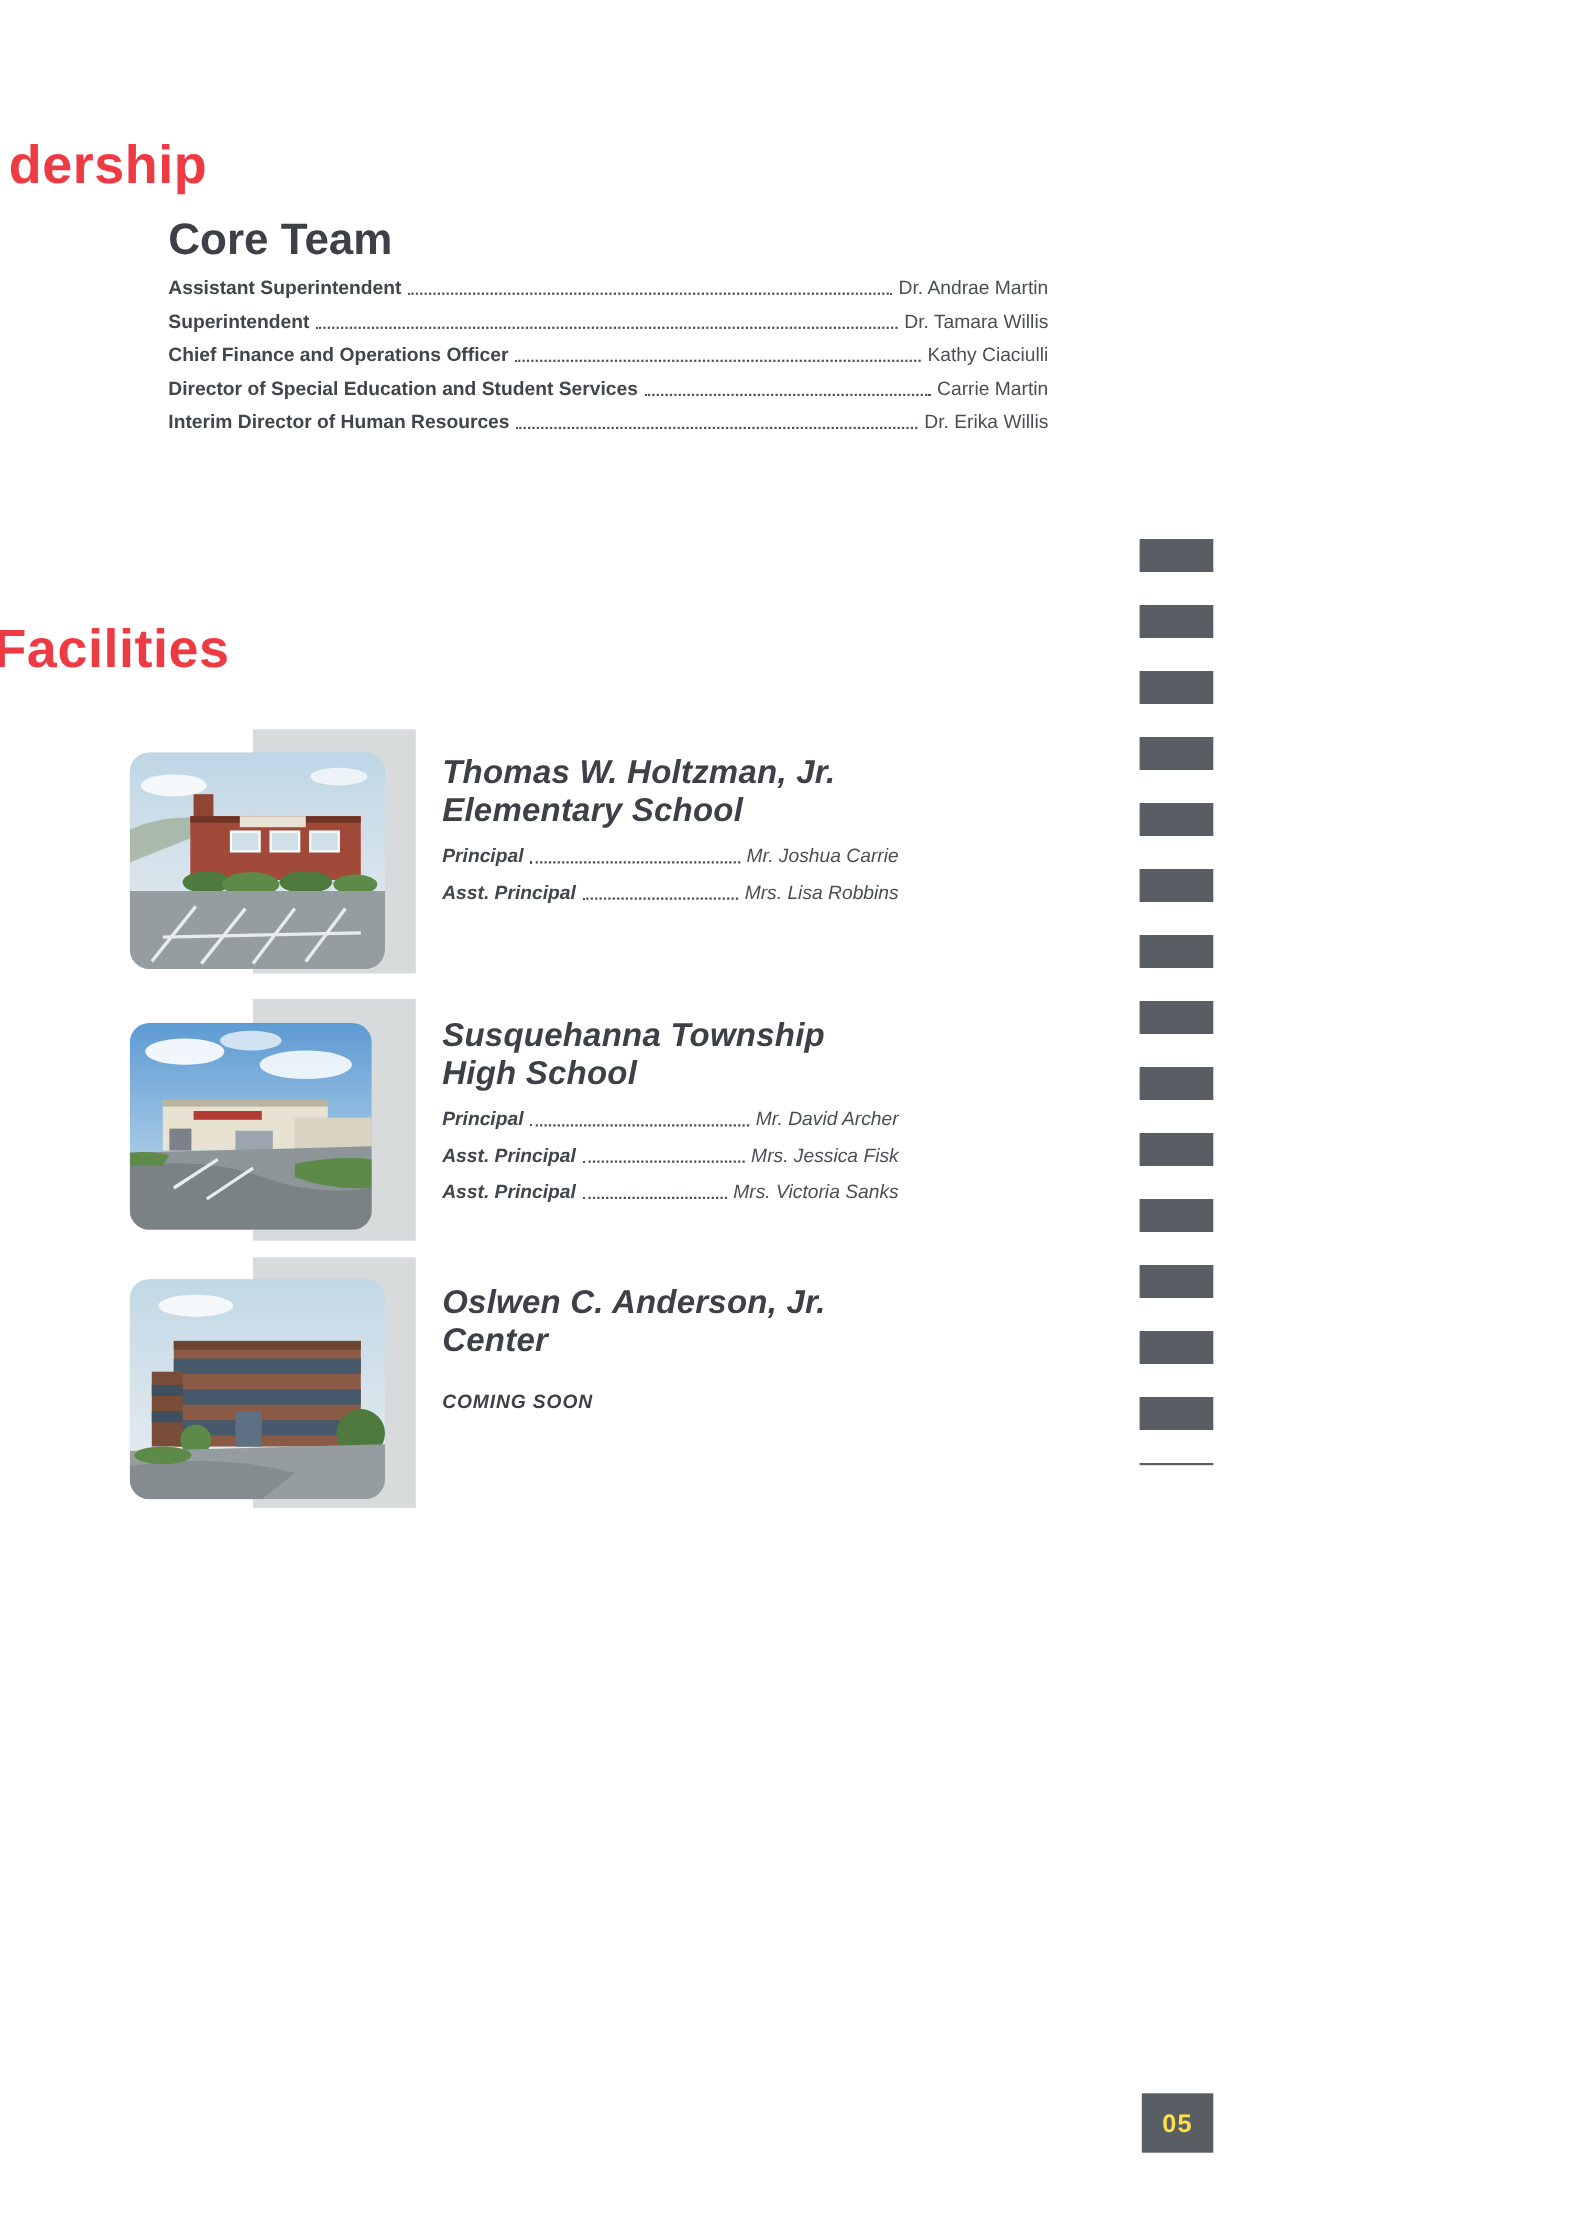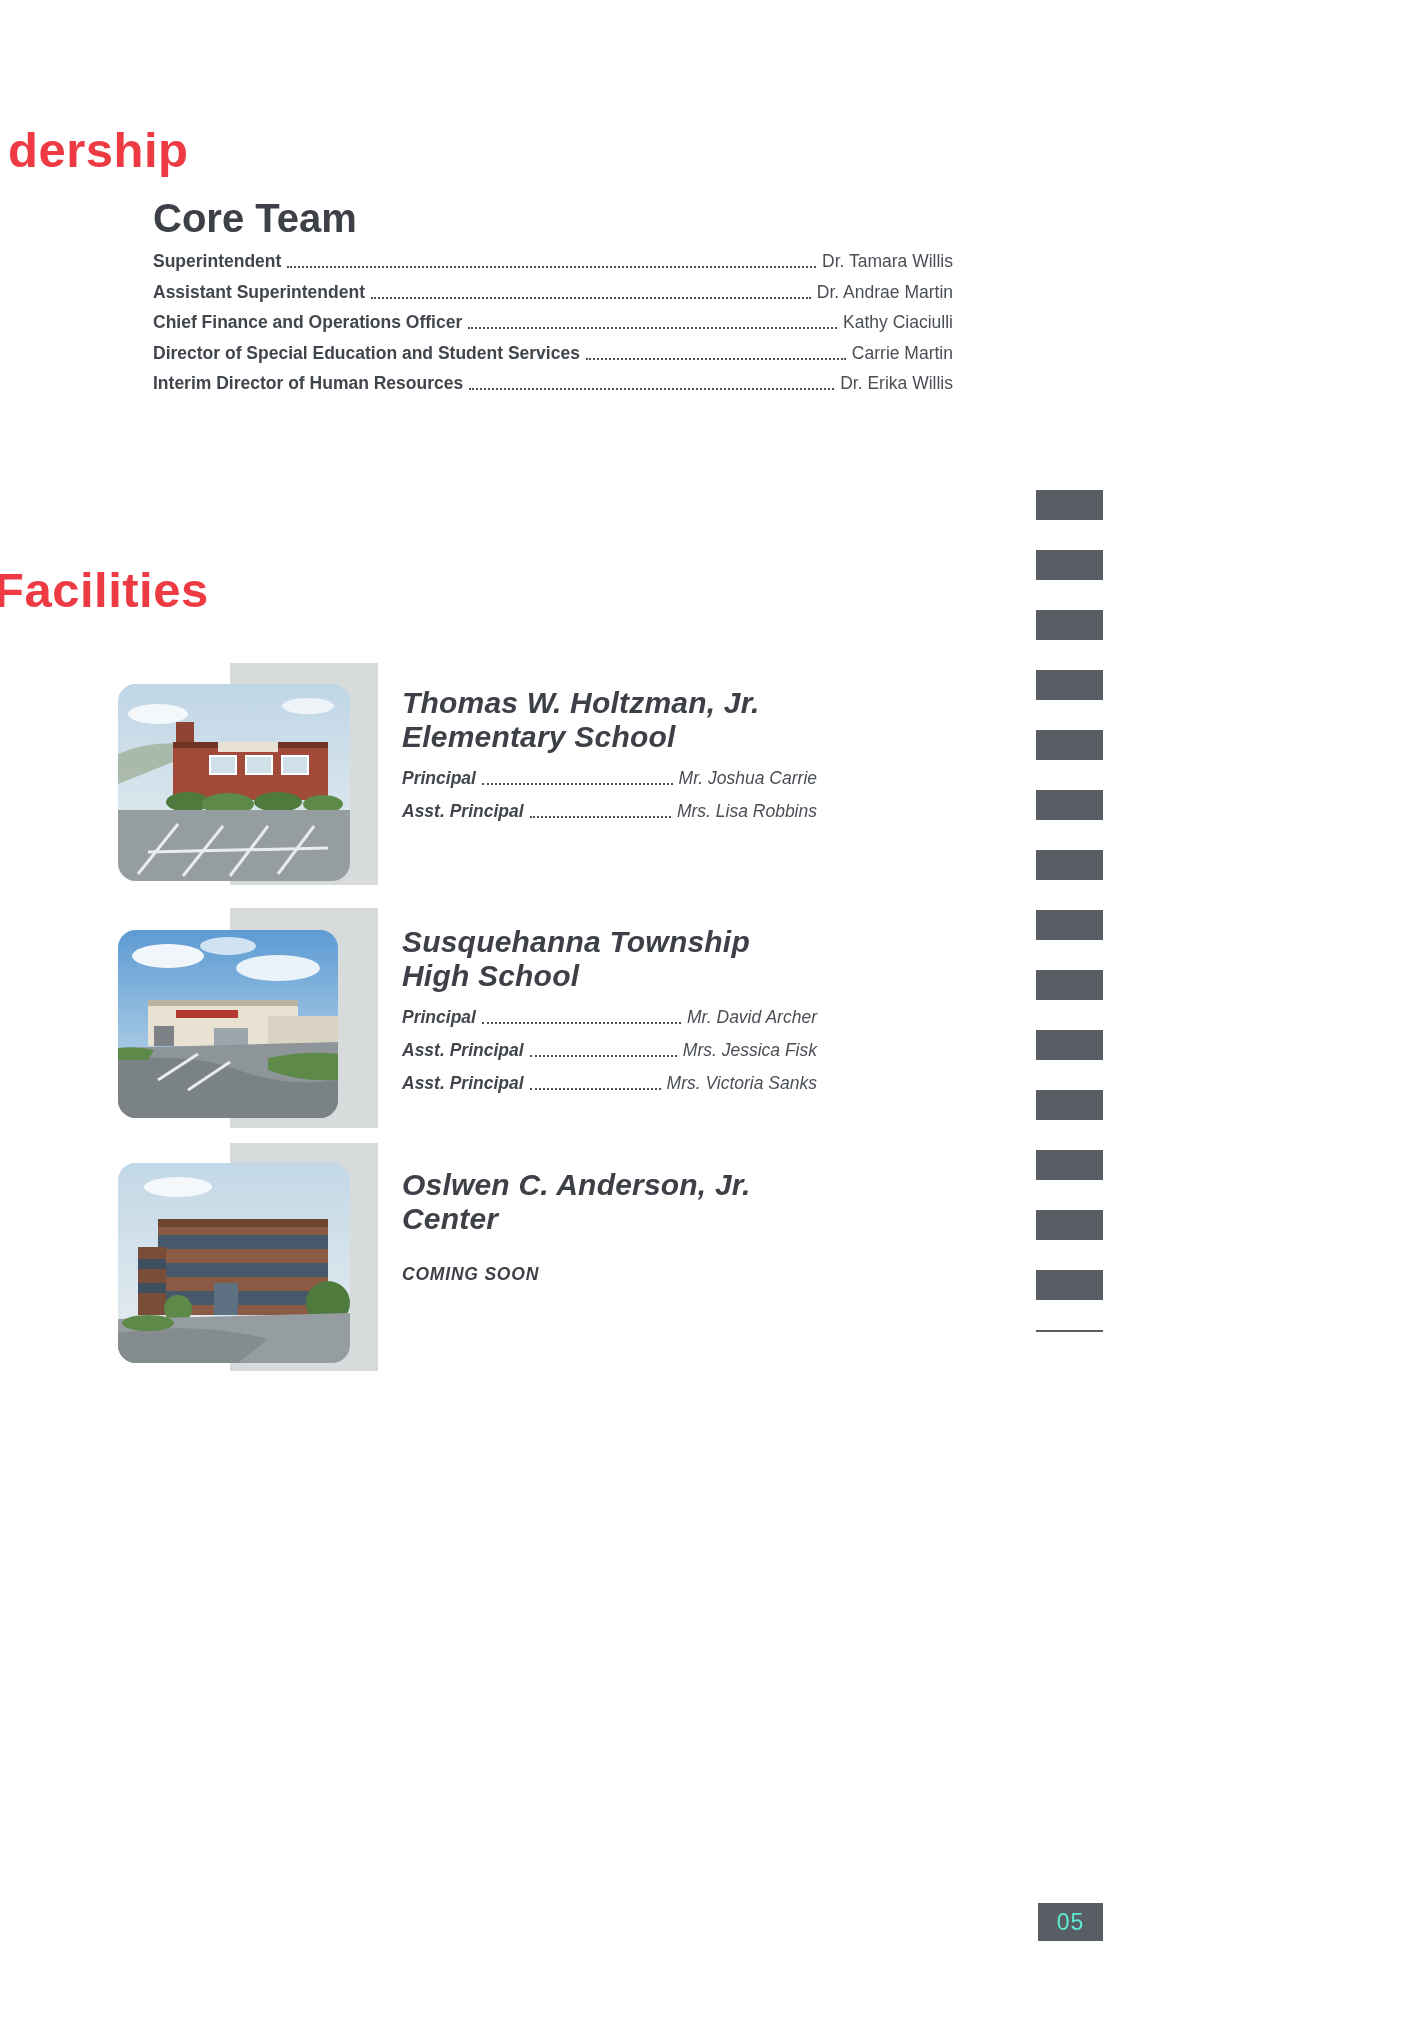--- a/index.html
+++ b/index.html
@@ -102,50 +102,50 @@
       to bottom,
       #595e64 0px, #595e64 30px,
       transparent 30px, transparent 60px
     );
   }
   .page-number-block {
     position: absolute;
     left: 1038px;
     top: 1903px;
     width: 65px;
-    height: 38px;
+    height: 54px;
     background: #595e64;
-    color: #5eead4;
+    color: #fde047;
     font-size: 23px;
-    font-weight: 400;
+    font-weight: 700;
     display: flex;
     align-items: center;
     justify-content: center;
     letter-spacing: 1px;
   }
 </style>
 </head>
 <body>
 
 <div class="page">
 
   <div class="red-heading leadership-heading">dership</div>
 
   <div class="core-title">Core Team</div>
 
   <div class="roster">
     <div class="dot-row">
+      <span class="role">Assistant Superintendent</span>
+      <span class="leader"></span>
+      <span class="pname">Dr. Andrae Martin</span>
+    </div>
+    <div class="dot-row">
       <span class="role">Superintendent</span>
       <span class="leader"></span>
       <span class="pname">Dr. Tamara Willis</span>
-    </div>
-    <div class="dot-row">
-      <span class="role">Assistant Superintendent</span>
-      <span class="leader"></span>
-      <span class="pname">Dr. Andrae Martin</span>
     </div>
     <div class="dot-row">
       <span class="role">Chief Finance and Operations Officer</span>
       <span class="leader"></span>
       <span class="pname">Kathy Ciaciulli</span>
     </div>
     <div class="dot-row">
       <span class="role">Director of Special Education and Student Services</span>
       <span class="leader"></span>
       <span class="pname">Carrie Martin</span>

